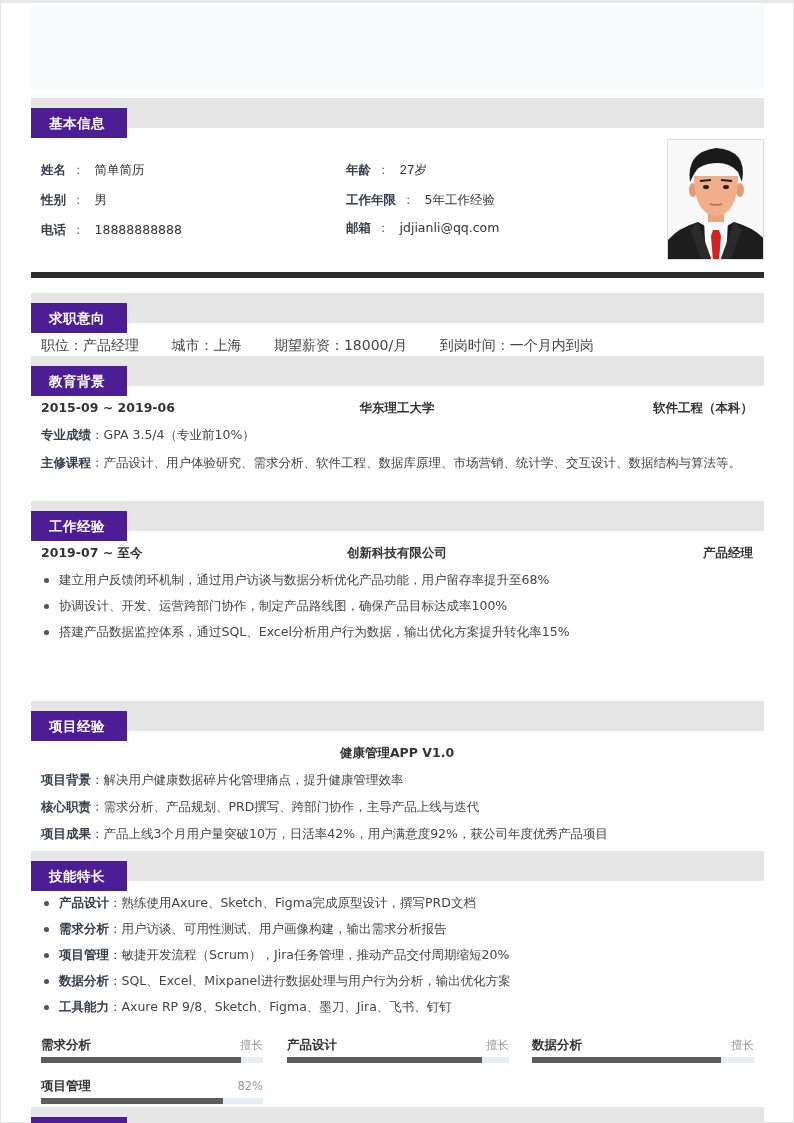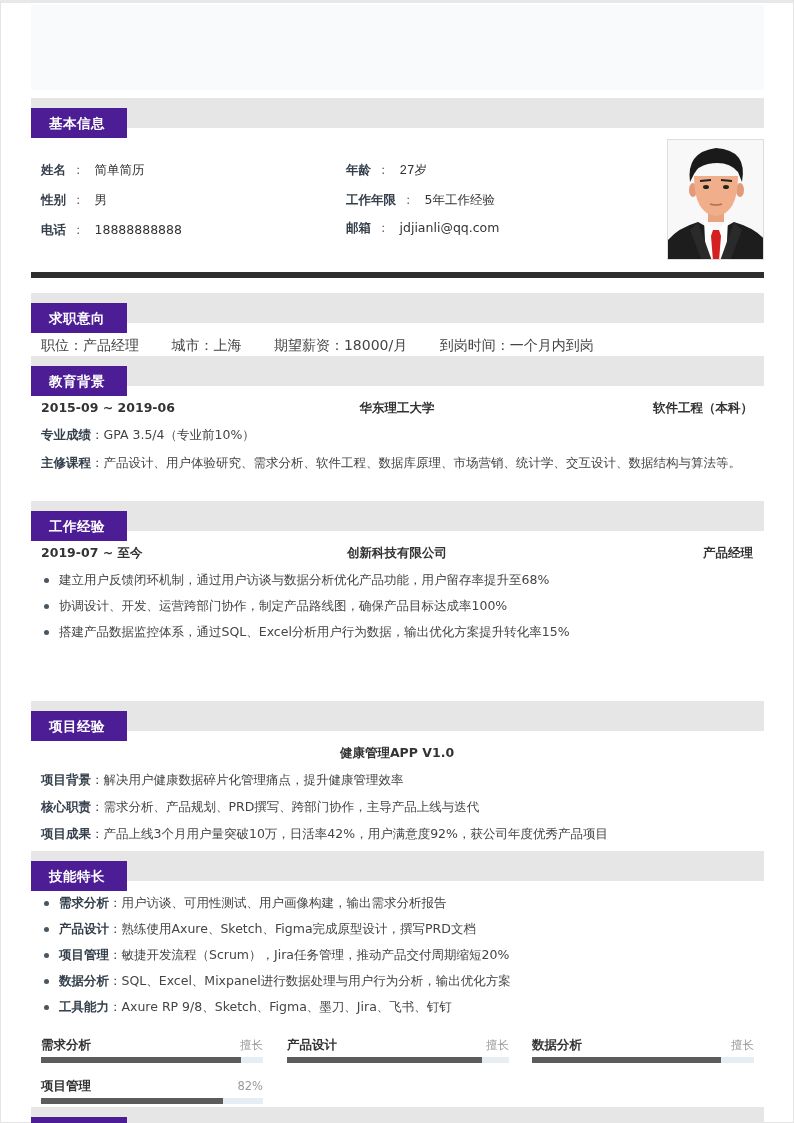--- a/index.html
+++ b/index.html
@@ -157,22 +157,22 @@
   <span class="b">核心职责</span><span>：需求分析、产品规划、PRD撰写、跨部门协作，主导产品上线与迭代</span>
 </div>
 <div class="para" style="top:822px;">
   <span class="b">项目成果</span><span>：产品上线3个月用户量突破10万，日活率42%，用户满意度92%，获公司年度优秀产品项目</span>
 </div>
 
 <div class="section-bar" style="top:851px;padding-left:39px;">
   <div class="tag">技能特长</div>
 </div>
 <ul class="bullets" style="top:892px;">
+  <li><span class="b">产品设计</span><span>：熟练使用Axure、Sketch、Figma完成原型设计，撰写PRD文档</span></li>
   <li><span class="b">需求分析</span><span>：用户访谈、可用性测试、用户画像构建，输出需求分析报告</span></li>
-  <li><span class="b">产品设计</span><span>：熟练使用Axure、Sketch、Figma完成原型设计，撰写PRD文档</span></li>
   <li><span class="b">项目管理</span><span>：敏捷开发流程（Scrum），Jira任务管理，推动产品交付周期缩短20%</span></li>
   <li><span class="b">数据分析</span><span>：SQL、Excel、Mixpanel进行数据处理与用户行为分析，输出优化方案</span></li>
   <li><span class="b">工具能力</span><span>：Axure RP 9/8、Sketch、Figma、墨刀、Jira、飞书、钉钉</span></li>
 </ul>
 
 <div class="skill" style="left:41px; top:1037px;">
   <span class="name">需求分析</span>
   <span class="lvl">擅长</span>
   <div class="track">
       <div class="fill" style="width:90%;"></div>

